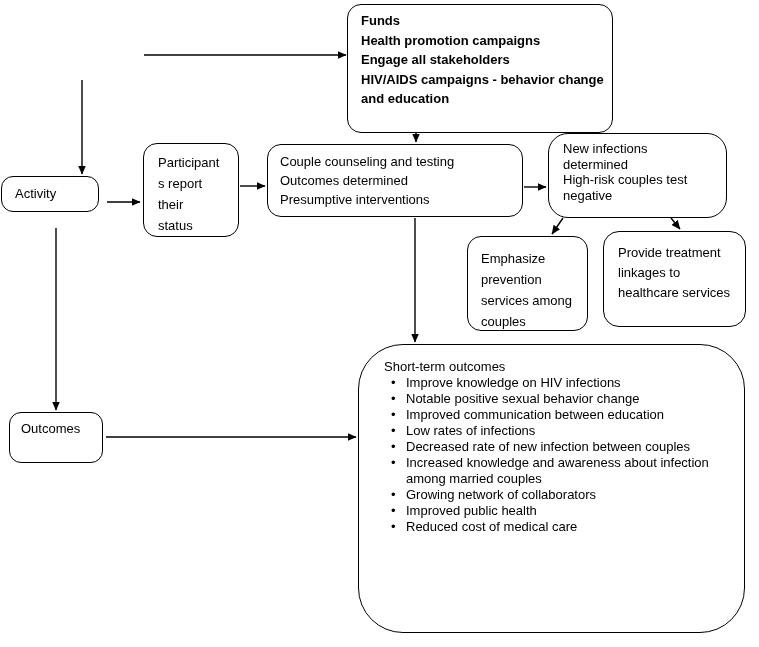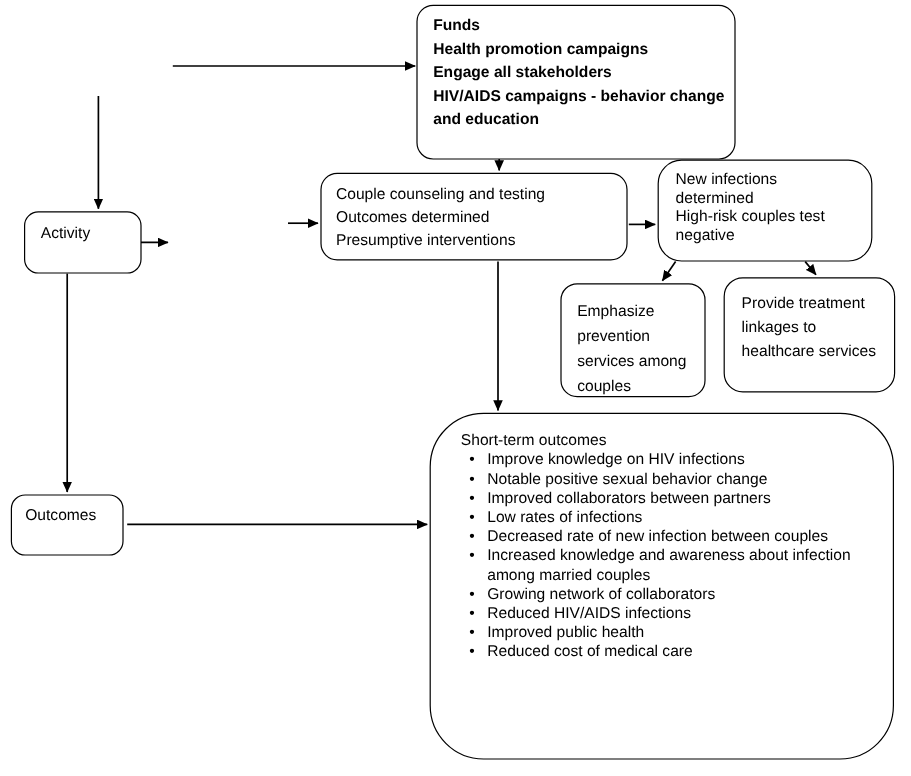--- a/index.html
+++ b/index.html
@@ -12,21 +12,21 @@
   .node{
     position:absolute;box-sizing:border-box;background:#ffffff;
     border:1.4px solid #000000;font-size:13px;line-height:18px;
   }
   .node .txt{white-space:pre-line;}
   
   #n-input{left:45px;top:31px;width:98px;height:48px;border-radius:12px;}
   #n-input .txt{padding:8px 0 0 12px;}
   #n-funds{left:347px;top:4px;width:266px;height:129px;border-radius:14px;font-weight:bold;}
   #n-funds .txt{padding:6px 0 0 13px;line-height:19.5px;}
-  #n-activity{left:20px;top:176px;width:98px;height:52px;border-radius:12px;}
+  #n-activity{left:1px;top:176px;width:98px;height:36px;border-radius:12px;}
   #n-activity .txt{padding:8px 0 0 13px;}
   #n-participants{left:143px;top:143px;width:96px;height:94px;border-radius:14px;}
   #n-participants .txt{padding:8px 0 0 14px;line-height:21px;}
   #n-couple{left:267px;top:144px;width:256px;height:73px;border-radius:14px;}
   #n-couple .txt{padding:7px 0 0 12px;line-height:19px;}
   #n-newinf{left:548px;top:133px;width:179px;height:85px;border-radius:20px;}
   #n-newinf .txt{padding:7px 0 0 14px;line-height:15.5px;}
   #n-emphasize{left:467px;top:236px;width:121px;height:95px;border-radius:14px;}
   #n-emphasize .txt{padding:11px 0 0 13px;line-height:21px;}
   #n-provide{left:603px;top:231px;width:143px;height:96px;border-radius:16px;}
@@ -70,20 +70,26 @@
 Health promotion campaigns
 Engage all stakeholders
 HIV/AIDS campaigns - behavior change
 and education</div>
   </div>
 
   <div class="node" id="n-activity">
     <div class="txt">Activity</div>
   </div>
 
+  <div class="node" id="n-participants">
+    <div class="txt">Participant
+s report
+their
+status</div>
+  </div>
 
   <div class="node" id="n-couple">
     <div class="txt">Couple counseling and testing
 Outcomes determined
 Presumptive interventions</div>
   </div>
 
   <div class="node" id="n-newinf">
     <div class="txt">New infections
 determined
@@ -107,29 +113,28 @@
   <div class="node" id="n-outcomes">
     <div class="txt">Outcomes</div>
   </div>
 
   <div class="node" id="n-big">
     <div class="content">
       <div class="sec-header">Short-term outcomes</div>
       <ul>
         <li>Improve knowledge on HIV infections</li>
         <li>Notable positive sexual behavior change</li>
-        <li>Improved collaborators between partners</li>
+        <li>Improved communication between education</li>
         <li>Low rates of infections</li>
       </ul>
       <ul>
         <li>Decreased rate of new infection between couples</li>
         <li>Increased knowledge and awareness about infection among married couples</li>
         <li>Growing network of collaborators</li>
       </ul>
       <ul>
-        <li>Reduced HIV/AIDS infections</li>
         <li>Improved public health</li>
         <li>Reduced cost of medical care</li>
       </ul>
     </div>
   </div>
 
 </div>
 
 </body></html>

